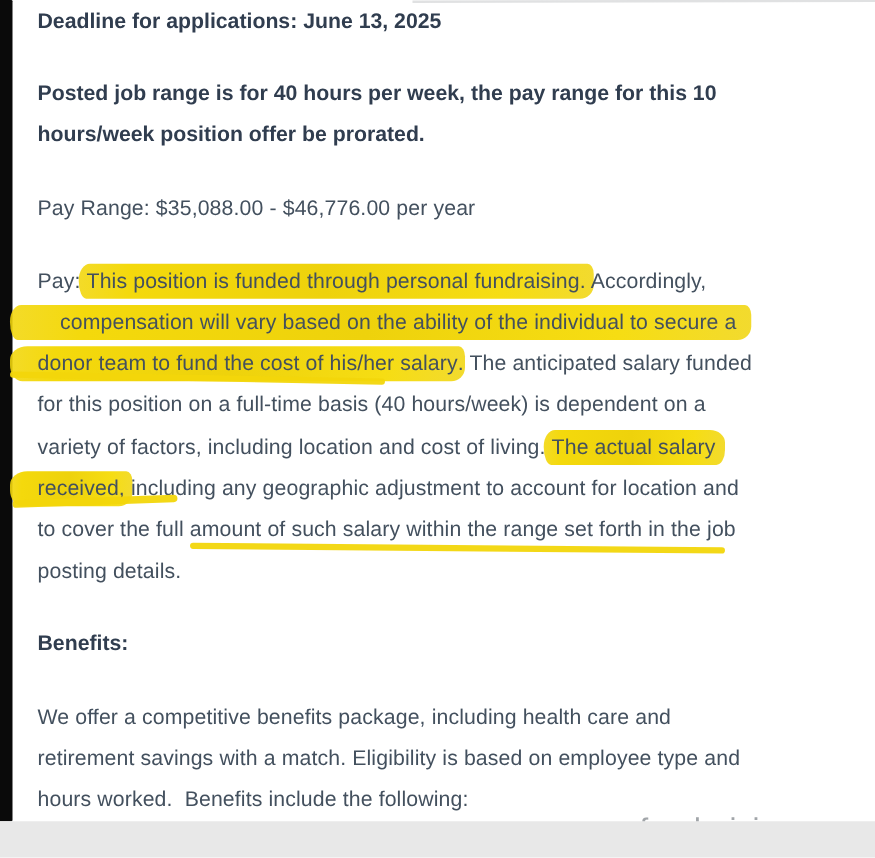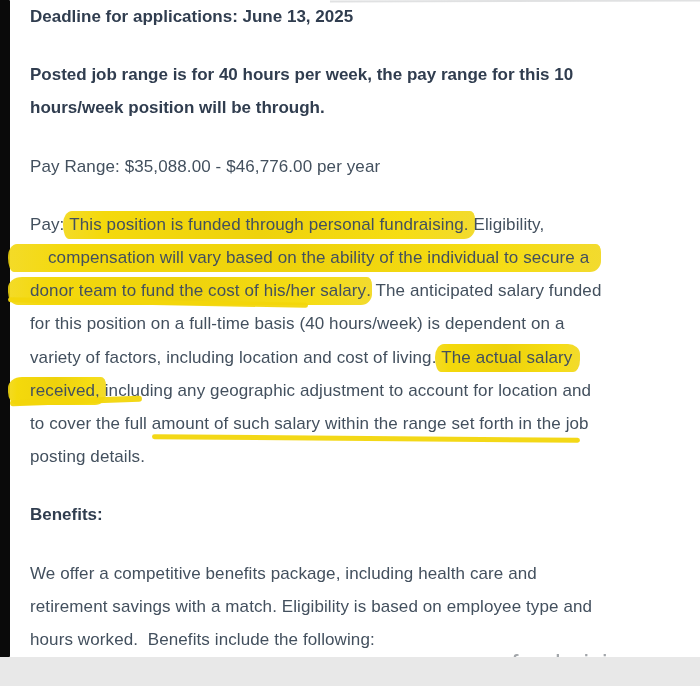--- a/index.html
+++ b/index.html
@@ -123,27 +123,27 @@
 <div class="screen">
   <div class="left-bar"></div>
   <div class="top-artifact"></div>
 
   <div class="content">
       <div class="block heading">
         <div class="line"><span>Deadline for applications: June 13, 2025</span></div>
       </div>
       <div class="block heading">
         <div class="line"><span>Posted job range is for 40 hours per week, the pay range for this 10</span></div>
-        <div class="line"><span>hours/week position will be through.</span></div>
+        <div class="line"><span>hours/week position offer be prorated.</span></div>
       </div>
       <div class="block body">
         <div class="line"><span>Pay Range: $35,088.00 - $46,776.00 per year</span></div>
       </div>
       <div class="block body">
-        <div class="line"><span>Pay: </span><span class="hl">This position is funded through personal fundraising.</span><span> Eligibility,</span></div>
+        <div class="line"><span>Pay: </span><span class="hl">This position is funded through personal fundraising.</span><span> Accordingly,</span></div>
         <div class="line"><span class="hl hl-both">compensation will vary based on the ability of the individual to secure a</span></div>
         <div class="line"><span class="hl hl-left">donor team to fund the cost of his/her salary</span><span>. The anticipated salary funded</span></div>
         <div class="line"><span>for this position on a full-time basis (40 hours/week) is dependent on a</span></div>
         <div class="line"><span>variety of factors, including location and cost of living. </span><span class="hl hl-right">The actual salary</span></div>
         <div class="line"><span class="hl hl-left">received,</span><span> including any geographic adjustment to account for location and</span></div>
         <div class="line"><span>to cover the full amount of such salary within the range set forth in the job</span></div>
         <div class="line"><span>posting details.</span></div>
       </div>
       <div class="block heading">
         <div class="line"><span>Benefits:</span></div>

